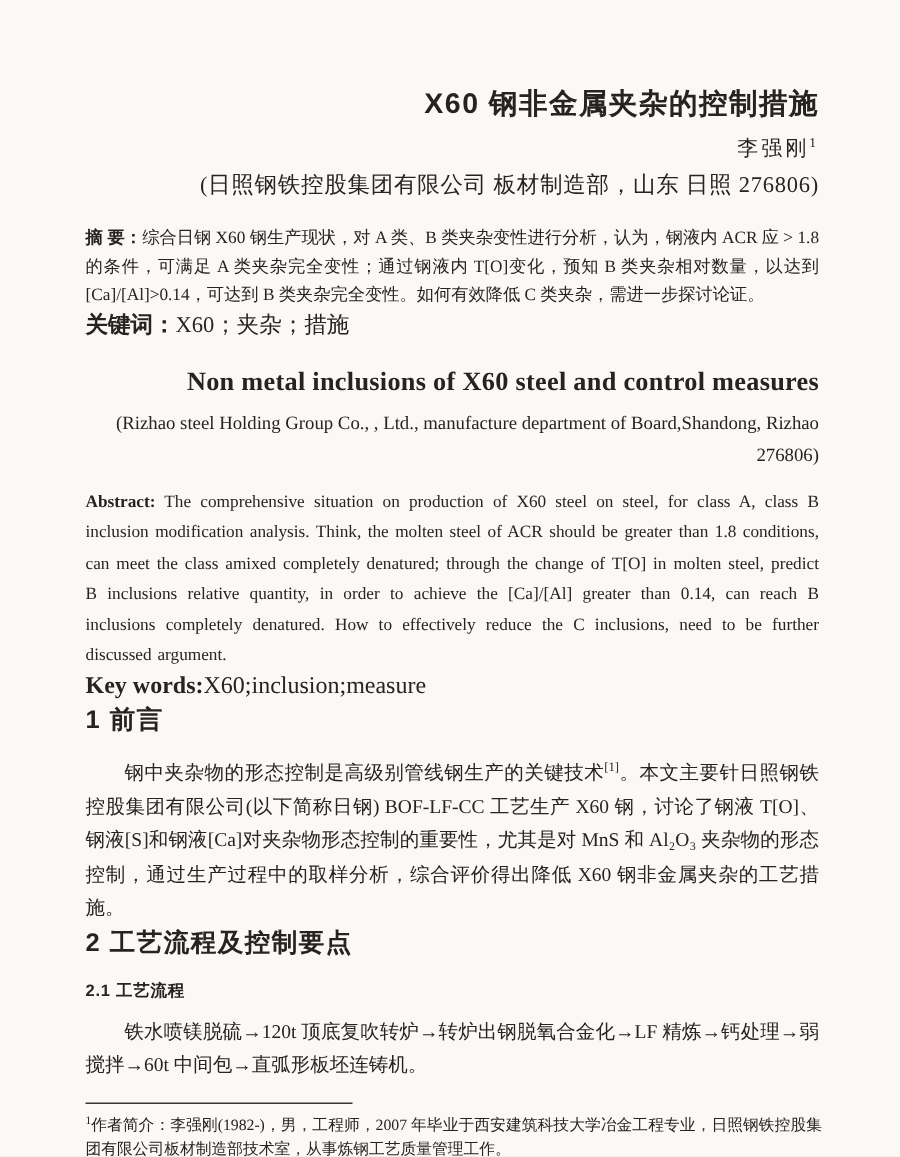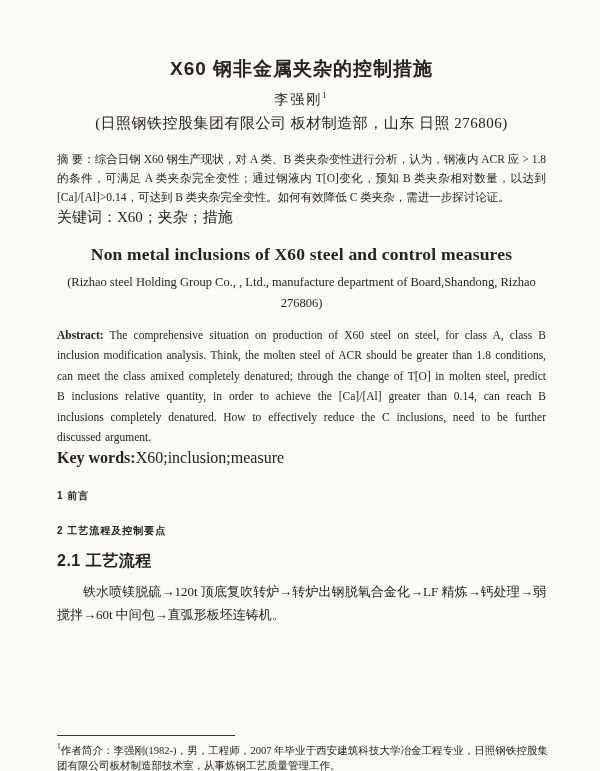--- a/index.html
+++ b/index.html
@@ -12,21 +12,21 @@
     width: 600px;
     height: 771px;
     margin: 0 auto;
     background: #faf9f6;
     color: #262320;
     font-family: "Liberation Serif", "DejaVu Serif", serif;
     overflow: hidden;
     box-sizing: border-box;
     padding: 56px 54px 0 57px;
   }
-  .center { text-align: center; }
+  .center { text-align: right; }
   .justify { text-align: justify; }
 
   .title-zh {
     font-family: "Liberation Sans", "DejaVu Sans", sans-serif;
     font-size: 19px;
     font-weight: 700;
     letter-spacing: 1px;
     margin: 0;
   }
   .author-zh {
@@ -39,21 +39,21 @@
     margin-top: 5px;
     font-size: 15px;
     letter-spacing: 0.5px;
   }
   .abstract-zh {
     margin-top: 17px;
     font-size: 11.5px;
     line-height: 19px;
   }
   .abstract-zh .lbl, .kw-zh .lbl {
-    font-weight: 400;
+    font-weight: 700;
     font-family: "Liberation Sans", "DejaVu Sans", sans-serif;
   }
   .kw-zh {
     font-size: 15px;
     line-height: 19px;
   }
 
   .title-en {
     margin-top: 17px;
     font-size: 17.5px;
@@ -75,37 +75,36 @@
     line-height: 20.5px;
     word-spacing: 1px;
   }
   .abstract-en .lbl, .kw-en .lbl { font-weight: 700; }
   .kw-en {
     font-size: 16px;
     line-height: 20.5px;
   }
 
   .sec-h1 {
-    margin-top: 21px;
     font-family: "Liberation Sans", "DejaVu Sans", sans-serif;
-    font-size: 10px;
+    font-size: 17px;
     font-weight: 700;
     letter-spacing: 1px;
   }
   .body-para {
     margin-top: 9px;
     font-size: 13px;
     line-height: 22.5px;
     text-indent: 2em;
   }
   .body-para sup { font-size: 8.5px; }
   .sec-h2 {
     margin-top: 13px;
     font-family: "Liberation Sans", "DejaVu Sans", sans-serif;
-    font-size: 16px;
+    font-size: 11px;
     font-weight: 700;
     letter-spacing: 0.5px;
   }
 
   .footnote {
     position: absolute;
     left: 57px;
     right: 52px;
     top: 735px;
   }
@@ -141,20 +140,21 @@
 
 
   <div class="affil-en center">(Rizhao steel Holding Group Co., , Ltd., manufacture department of Board,Shandong, Rizhao 276806)</div>
 
   <div class="abstract-en justify"><span class="lbl">Abstract:</span> <span>The comprehensive situation on production of X60 steel on steel, for class A, class B inclusion modification analysis. Think, the molten steel of ACR should be greater than 1.8 conditions, can meet the class amixed completely denatured; through the change of T[O] in molten steel, predict B inclusions relative quantity, in order to achieve the [Ca]/[Al] greater than 0.14, can reach B inclusions completely denatured. How to effectively reduce the C inclusions, need to be further discussed argument.</span></div>
 
   <div class="kw-en"><span class="lbl">Key words:</span><span>X60;inclusion;measure</span></div>
 
   <div class="sec-h1">1 前言</div>
 
+  <div class="body-para justify"><span>钢中夹杂物的形态控制是高级别管线钢生产的关键技术</span><sup>[1]</sup><span>。本文主要针日照钢铁控股集团有限公司(以下简称日钢) BOF-LF-CC 工艺生产 X60 钢，讨论了钢液 T[O]、钢液[S]和钢液[Ca]对夹杂物形态控制的重要性，尤其是对 MnS 和 Al₂O₃ 夹杂物的形态控制，通过生产过程中的取样分析，综合评价得出降低 X60 钢非金属夹杂的工艺措施。</span></div>
 
   <div class="sec-h1">2 工艺流程及控制要点</div>
 
   <div class="sec-h2">2.1 工艺流程</div>
 
   <div class="body-para justify">铁水喷镁脱硫→120t 顶底复吹转炉→转炉出钢脱氧合金化→LF 精炼→钙处理→弱搅拌→60t 中间包→直弧形板坯连铸机。</div>
 
   <div class="footnote">
     <hr class="footnote-rule">
     <div class="footnote-text"><sup>1</sup><span>作者简介：李强刚(1982-)，男，工程师，2007 年毕业于西安建筑科技大学冶金工程专业，日照钢铁控股集团有限公司板材制造部技术室，从事炼钢工艺质量管理工作。</span></div>

